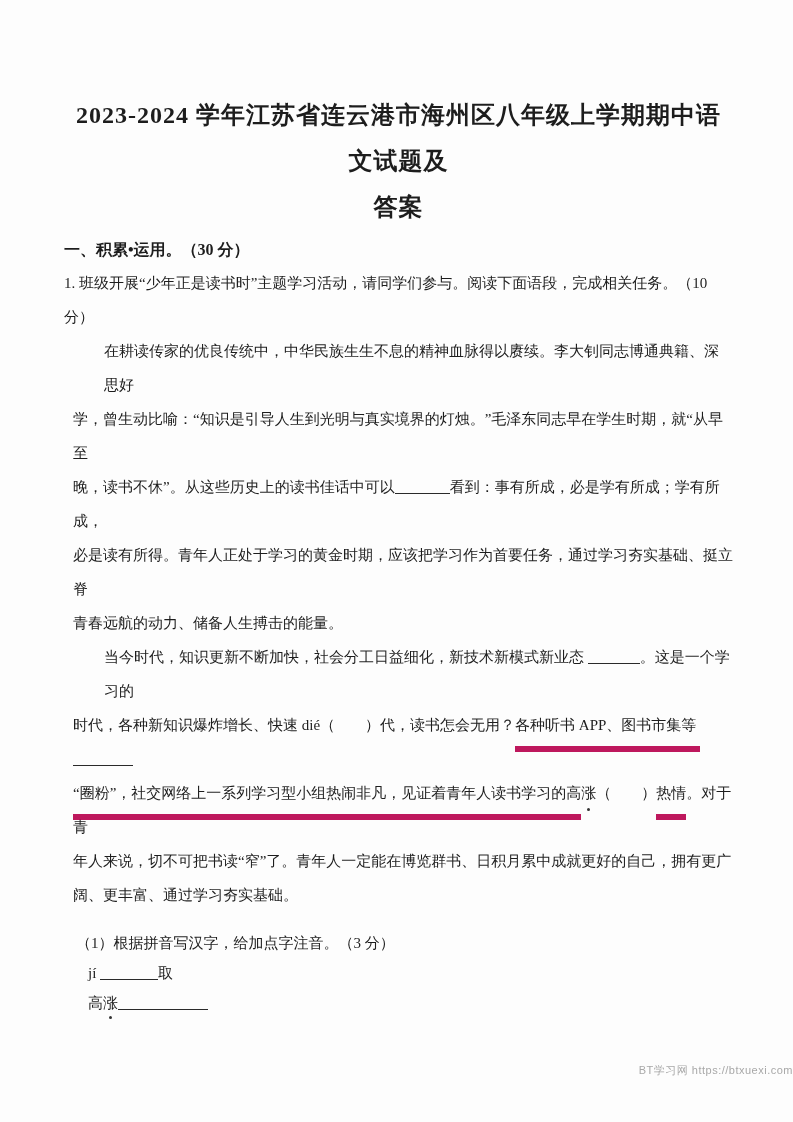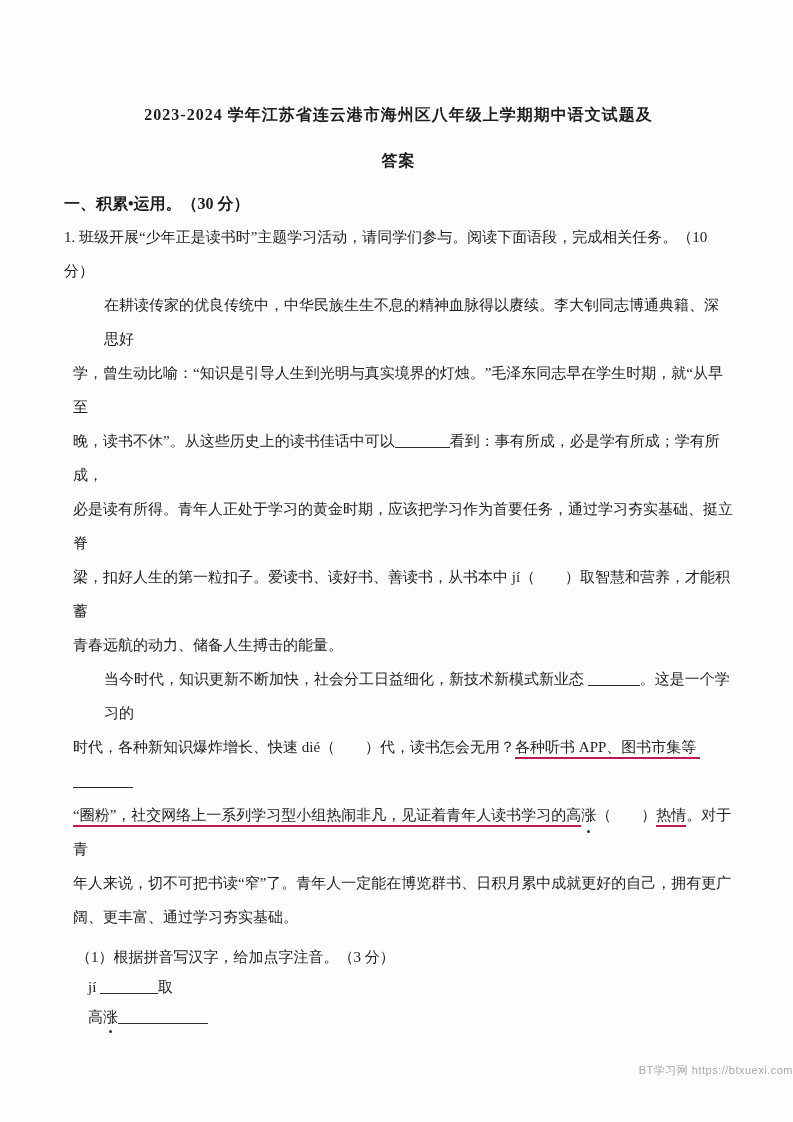--- a/index.html
+++ b/index.html
@@ -2,31 +2,31 @@
 <html><head>
 <meta charset="utf-8">
 <style>
   html,body{margin:0;padding:0;background:#ffffff;}
   .page{
     position:relative;width:793px;height:1122px;background:#fdfdfd;
     font-family:"Liberation Serif","DejaVu Serif",serif;color:#1d1d1d;overflow:hidden;
   }
   .content{padding:92px 60px 0 64px;}
   .title-line{
-    font-size:16px;font-weight:bold;text-align:center;line-height:46px;
+    font-size:24px;font-weight:bold;text-align:center;line-height:46px;
     letter-spacing:1px;white-space:pre-wrap;
   }
   .sec-heading{font-size:16px;font-weight:bold;line-height:28px;margin-top:6px;white-space:pre-wrap;}
   .q-heading{font-size:15px;line-height:34px;margin-top:2px;}
   .pline{font-size:15px;line-height:34px;white-space:pre-wrap;}
   .para{margin-left:9px;}
   .para .indent{padding-left:31px;}
-  .sub{margin-left:12px;line-height:30px;margin-top:8px;}
+  .sub{margin-left:12px;line-height:30px;margin-top:16px;}
   .ans{margin-left:24px;line-height:30px;}
-  .seg-u{border-bottom:2px solid #be185d;padding-bottom:2px;}
+  .seg-u{border-bottom:6px solid #be185d;padding-bottom:13px;}
   .seg-blank{
     display:inline-block;height:15px;border-bottom:1px solid #2a2a2a;
     vertical-align:-2px;
   }
   .seg-dot{position:relative;display:inline-block;}
   .seg-dot::after{
     content:"";position:absolute;left:50%;bottom:-1px;width:3px;height:3px;
     margin-left:-2px;border-radius:50%;background:#333;
   }
   .footer{
@@ -48,21 +48,20 @@
 
     <div class="sec-heading">一、积累•运用。（30 分）</div>
 
     <div class="q-heading pline">1. 班级开展“少年正是读书时”主题学习活动，请同学们参与。阅读下面语段，完成相关任务。（10 分）</div>
 
     <div class="para">
       <div class="pline indent"><span>在耕读传家的优良传统中，中华民族生生不息的精神血脉得以赓续。李大钊同志博通典籍、深思好</span></div>
       <div class="pline"><span>学，曾生动比喻：“知识是引导人生到光明与真实境界的灯烛。”毛泽东同志早在学生时期，就“从早至</span></div>
       <div class="pline"><span>晚，读书不休”。从这些历史上的读书佳话中可以</span><span class="seg-blank" style="width: 55px;"></span><span>看到：事有所成，必是学有所成；学有所成，</span></div>
       <div class="pline"><span>必是读有所得。青年人正处于学习的黄金时期，应该把学习作为首要任务，通过学习夯实基础、挺立脊</span></div>
-      <div class="pline"><span>梁，扣好人生的第一粒扣子。爱读书、读好书、善读书，从书本中 jí（　　）取智慧和营养，才能积蓄</span></div>
       <div class="pline"><span>青春远航的动力、储备人生搏击的能量。</span></div>
     </div>
 
     <div class="para">
       <div class="pline indent"><span>当今时代，知识更新不断加快，社会分工日益细化，新技术新模式新业态 </span><span class="seg-blank" style="width: 52px;"></span><span>。这是一个学习的</span></div>
       <div class="pline"><span>时代，各种新知识爆炸增长、快速 dié（　　）代，读书怎会无用？</span><span class="seg-u">各种听书 APP、图书市集等 </span><span class="seg-blank" style="width: 60px;"></span></div>
       <div class="pline"><span class="seg-u">“圈粉”，社交网络上一系列学习型小组热闹非凡，见证着青年人读书学习的高</span><span class="seg-dot">涨</span><span>（　　）</span><span class="seg-u">热情</span><span>。对于青</span></div>
       <div class="pline"><span>年人来说，切不可把书读“窄”了。青年人一定能在博览群书、日积月累中成就更好的自己，拥有更广</span></div>
       <div class="pline"><span>阔、更丰富、通过学习夯实基础。</span></div>
     </div>

